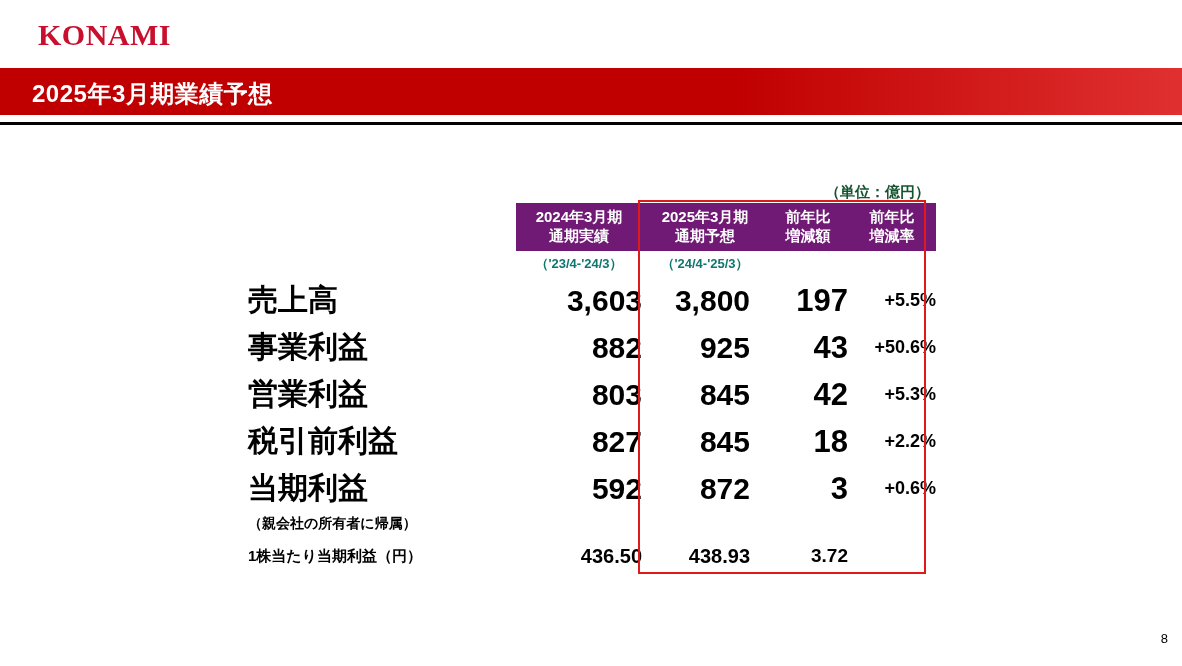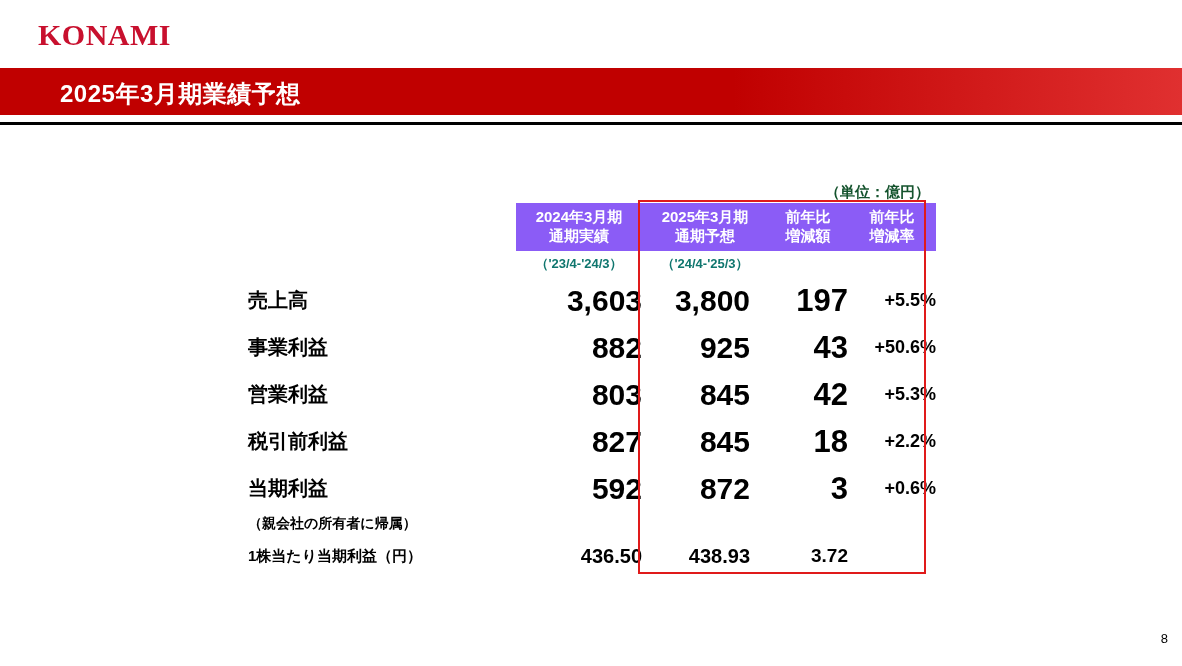--- a/index.html
+++ b/index.html
@@ -44,21 +44,20 @@
     background: linear-gradient(to right, #c00000 0%, #c00000 62%, #e03030 100%);
   }
   .title-bar-text {
     position: absolute;
     left: 32px;
     top: 78px;
     font-size: 24px;
     font-weight: bold;
     color: #ffffff;
     letter-spacing: 0.5px;
-    margin-left: 28px;
   }
   .title-underline {
     position: absolute;
     left: 0;
     top: 122px;
     width: 1182px;
     height: 3px;
     background: #000000;
   }
 
@@ -92,21 +91,21 @@
   }
 
   col.c-label { width: 268px; }
   col.c-act   { width: 126px; }
   col.c-fc    { width: 126px; }
   col.c-diff  { width: 80px; }
   col.c-rate  { width: 88px; }
 
   
   .hdr {
-    background: #8b5cf6;
+    background: #701a75;
     color: #ffffff;
     text-align: center;
     font-weight: bold;
     font-size: 15px;
     line-height: 1.25;
     height: 48px;
     padding: 4px 2px 4px 2px;
   }
   .hdr .l2 { display: block; }
   .hdr-sub {
@@ -114,21 +113,21 @@
     font-size: 13px;
     font-weight: bold;
     height: 26px;
     color: #0f766e;
     padding-top: 2px;
   }
   .hdr-blank { background: #ffffff; }
 
   
   .row-label {
-    font-size: 20px;
+    font-size: 30px;
     font-weight: bold;
     text-align: left;
     padding-left: 16px;
     white-space: nowrap;
   }
   .row-val {
     font-size: 30px;
     font-weight: bold;
     text-align: right;
     padding-right: 14px;

